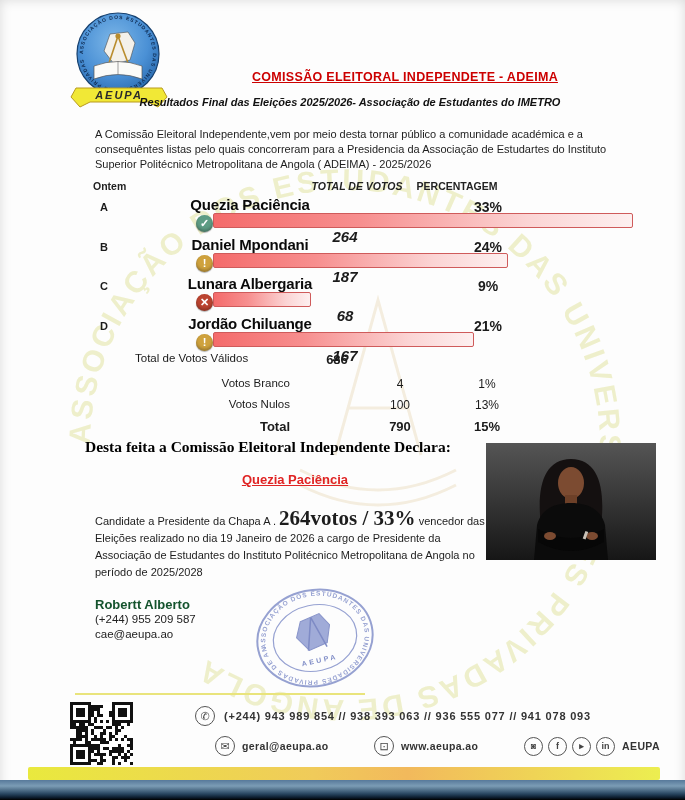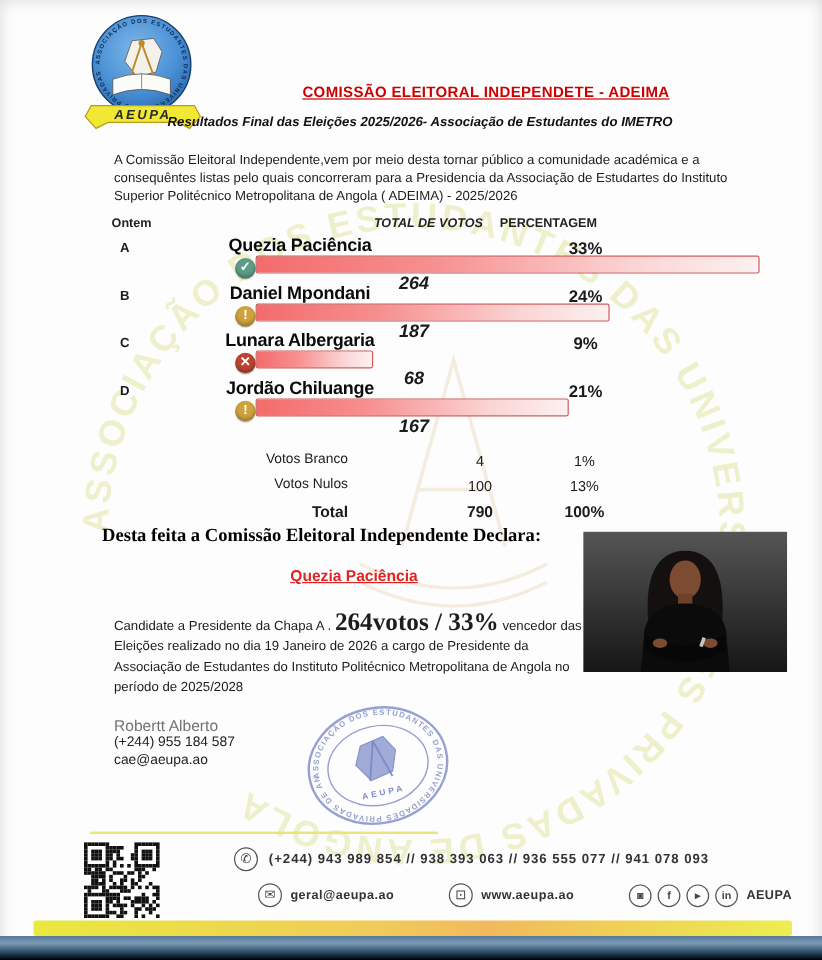--- a/index.html
+++ b/index.html
@@ -55,21 +55,21 @@
            font-size:15.5px;font-weight:bold;color:#000;}
   .winner{left:85px;top:472px;width:420px;text-align:center;font-size:13px;font-weight:bold;
           color:#e02424;text-decoration:underline;}
   .photo{left:486px;top:443px;width:170px;height:117px;}
 
   .detail{left:95px;top:508px;width:400px;font-size:11px;line-height:17px;color:#1d1d1d;}
   .detail .big{font-family:"Liberation Serif",serif;font-size:21px;font-weight:bold;line-height:20px;}
 
   
   .sig{left:95px;top:597px;width:250px;font-size:11.5px;line-height:15px;color:#222;}
-  .sig .name{font-size:13px;font-weight:normal;color:#737373;}
+  .sig .name{font-size:13px;font-weight:bold;color:#14532d;}
   .stamp{left:250px;top:583px;width:130px;height:110px;opacity:.8;}
 
   
   .slogan-line{left:75px;top:693px;width:290px;height:2px;background:#e9e47c;}
   .slogan{left:375px;top:684px;width:260px;font-size:12.5px;font-weight:bold;color:#2a2a2a;letter-spacing:.4px;}
 
   
   .ficon{display:inline-block;width:20px;height:20px;border:1.5px solid #555;border-radius:50%;
          text-align:center;line-height:19px;font-size:11px;color:#444;box-sizing:border-box;flex:0 0 auto;}
   .phone-row{left:195px;top:706px;width:470px;display:flex;align-items:center;gap:9px;}
@@ -172,34 +172,38 @@
       </div>
       <div class="rrow" style="top:137px">
         <span class="col-lista">D</span>
         <span class="col-name">Jordão Chiluange</span>
         <span class="col-votes">167</span>
         <span class="col-pct">21%</span>
         <div class="bar" style="width: 259px;"></div>
         <span class="status" style="background: rgb(207, 162, 61);">!</span>
       </div>
 
+      <div class="trow" style="top:172px">
+        <span class="t-label-wide">Total de Votos Válidos</span>
+        <span class="t-votes0 t-bold">686</span>
+      </div>
       <div class="trow" style="top:197px">
         <span class="t-label">Votos Branco</span>
         <span class="t-votes">4</span>
         <span class="t-pct">1%</span>
       </div>
       <div class="trow" style="top:218px">
         <span class="t-label">Votos Nulos</span>
         <span class="t-votes">100</span>
         <span class="t-pct">13%</span>
       </div>
       <div class="trow" style="top:239px">
         <span class="t-label t-bold">Total</span>
         <span class="t-votes t-bold">790</span>
-        <span class="t-pct t-bold">100%</span>
+        <span class="t-pct t-bold">15%</span>
       </div>
     </div>
 
     <div class="abs declare">Desta feita a Comissão Eleitoral Independente Declara:</div>
     <div class="abs winner">Quezia Paciência</div>
 
     <svg class="abs photo" viewBox="0 0 170 117">
       <defs>
         <linearGradient id="pg" x1="0" y1="0" x2="0" y2="1">
           <stop offset="0%" stop-color="#555555"></stop>
@@ -218,21 +222,21 @@
     </svg>
 
     <div class="abs detail">
       <span>Candidate a Presidente da Chapa A .</span>
       <span class="big">264votos</span><span class="big"> / </span><span class="big">33%</span>
       <span>vencedor das Eleições realizado no dia 19 Janeiro de 2026 a cargo de Presidente da Associação de Estudantes do Instituto Politécnico Metropolitana de Angola no período de 2025/2028</span>
     </div>
 
     <div class="abs sig">
       <div class="name">Robertt Alberto</div>
-      <div>(+244) 955 184 587</div>
+      <div>(+244) 955 209 587</div>
       <div>cae@aeupa.ao</div>
     </div>
 
     <svg class="abs stamp" viewBox="0 0 130 110">
       <defs>
           <path id="sring" d="M 65,55 m -50,0 a 50,42 0 1,1 100,0 a 50,42 0 1,1 -100,0"></path>
         </defs>
       <g transform="rotate(-12 65 55)" stroke="#7d8bc7" fill="none">
         <ellipse cx="65" cy="55" rx="58" ry="48" stroke-width="2"></ellipse>
         <ellipse cx="65" cy="55" rx="42" ry="33" stroke-width="1.2"></ellipse>

